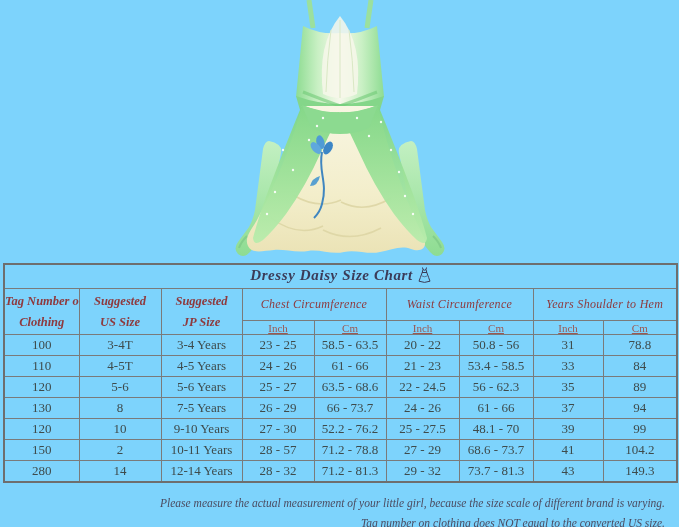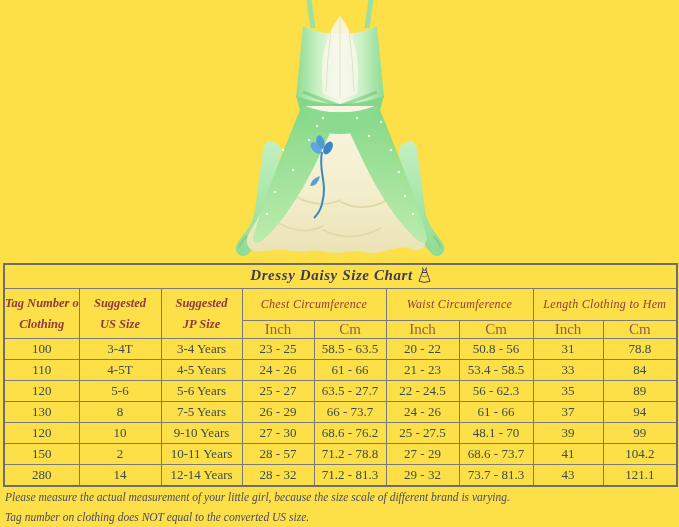--- a/index.html
+++ b/index.html
@@ -1,17 +1,17 @@
 <!DOCTYPE html>
 <html><head>
 <meta charset="utf-8">
 <style>
   html, body { margin:0; padding:0; background:#ffffff; }
   .stage {
-    position:relative; width:679px; height:527px; background:#fde047;
+    position:relative; width:679px; height:527px; background:#7dd3fc;
     overflow:hidden; font-family:"Liberation Serif", serif;
   }
 
   
   .dress-img { position:absolute; left:223px; top:0; width:234px; height:258px; }
 
   
   table.size-chart {
     position:absolute; left:3px; top:263px; width:673px;
     border-collapse:collapse; table-layout:fixed;
@@ -28,31 +28,32 @@
   th.title-cell .dress-glyph { display:inline-block; vertical-align:-3px; margin-left:5px; }
   th.col-head {
     font-size:12.5px; font-weight:bold; font-style:italic;
     color:#8e3a3e; line-height:1.65; white-space:normal;
   }
   th.group-head {
     height:31px; font-size:12px; font-weight:normal; font-style:italic;
     color:#8e3a3e; letter-spacing:0.3px;
   }
   th.unit-head {
-    height:13px; font-size:15px; font-weight:normal; font-style:normal;
+    height:13px; font-size:11px; font-weight:normal; font-style:normal;
     color:#9b5853;
+    text-decoration:underline;
   }
   td.size-cell { height:20px; font-size:13px; color:#3e4b4c; }
 
   
   .notes {
     position:absolute; left:5px; top:491px; width:660px;
     font-style:italic; font-size:11.5px; color:#4b4b60;
   }
-  .notes p { margin:0 0 7px 0; line-height:13px; }
+  .notes p { margin:6px 0 7px 0; line-height:13px;text-align:right; }
   .notes b { font-weight:normal; }
 </style>
 </head>
 <body>
 
 <div class="stage">
 
   <svg class="dress-img" viewBox="0 0 234 258" aria-hidden="true">
     <defs>
       <linearGradient id="gBodice" x1="0" y1="0" x2="1" y2="0">
@@ -164,21 +165,21 @@
         <th class="col-head" rowspan="2">
           <span>Suggested</span><br>
           <span>US Size</span>
         </th>
         <th class="col-head" rowspan="2">
           <span>Suggested</span><br>
           <span>JP Size</span>
         </th>
         <th class="group-head" colspan="2">Chest Circumference</th>
         <th class="group-head" colspan="2">Waist Circumference</th>
-        <th class="group-head" colspan="2">Length Clothing to Hem</th>
+        <th class="group-head" colspan="2">Years Shoulder to Hem</th>
       </tr>
       <tr>
         <th class="unit-head">Inch</th>
         <th class="unit-head">Cm</th>
         <th class="unit-head">Inch</th>
         <th class="unit-head">Cm</th>
         <th class="unit-head">Inch</th>
         <th class="unit-head">Cm</th>
       </tr>
     </thead>
@@ -203,21 +204,21 @@
           <td class="size-cell">21 - 23</td>
           <td class="size-cell">53.4 - 58.5</td>
           <td class="size-cell">33</td>
           <td class="size-cell">84</td>
         </tr>
         <tr>
           <td class="size-cell">120</td>
           <td class="size-cell">5-6</td>
           <td class="size-cell">5-6 Years</td>
           <td class="size-cell">25 - 27</td>
-          <td class="size-cell">63.5 - 27.7</td>
+          <td class="size-cell">63.5 - 68.6</td>
           <td class="size-cell">22 - 24.5</td>
           <td class="size-cell">56 - 62.3</td>
           <td class="size-cell">35</td>
           <td class="size-cell">89</td>
         </tr>
         <tr>
           <td class="size-cell">130</td>
           <td class="size-cell">8</td>
           <td class="size-cell">7-5 Years</td>
           <td class="size-cell">26 - 29</td>
@@ -225,21 +226,21 @@
           <td class="size-cell">24 - 26</td>
           <td class="size-cell">61 - 66</td>
           <td class="size-cell">37</td>
           <td class="size-cell">94</td>
         </tr>
         <tr>
           <td class="size-cell">120</td>
           <td class="size-cell">10</td>
           <td class="size-cell">9-10 Years</td>
           <td class="size-cell">27 - 30</td>
-          <td class="size-cell">68.6 - 76.2</td>
+          <td class="size-cell">52.2 - 76.2</td>
           <td class="size-cell">25 - 27.5</td>
           <td class="size-cell">48.1 - 70</td>
           <td class="size-cell">39</td>
           <td class="size-cell">99</td>
         </tr>
         <tr>
           <td class="size-cell">150</td>
           <td class="size-cell">2</td>
           <td class="size-cell">10-11 Years</td>
           <td class="size-cell">28 - 57</td>
@@ -251,21 +252,21 @@
         </tr>
         <tr>
           <td class="size-cell">280</td>
           <td class="size-cell">14</td>
           <td class="size-cell">12-14 Years</td>
           <td class="size-cell">28 - 32</td>
           <td class="size-cell">71.2 - 81.3</td>
           <td class="size-cell">29 - 32</td>
           <td class="size-cell">73.7 - 81.3</td>
           <td class="size-cell">43</td>
-          <td class="size-cell">121.1</td>
+          <td class="size-cell">149.3</td>
         </tr>
       </tbody>
   </table>
 
   <div class="notes">
     <p>
       <span>Please measure the actual measurement of your little girl, because the size scale of different brand is varying.</span>
     </p>
     <p>
       <span>Tag number on clothing does </span><b>NOT</b><span> equal to the converted US size.</span>

